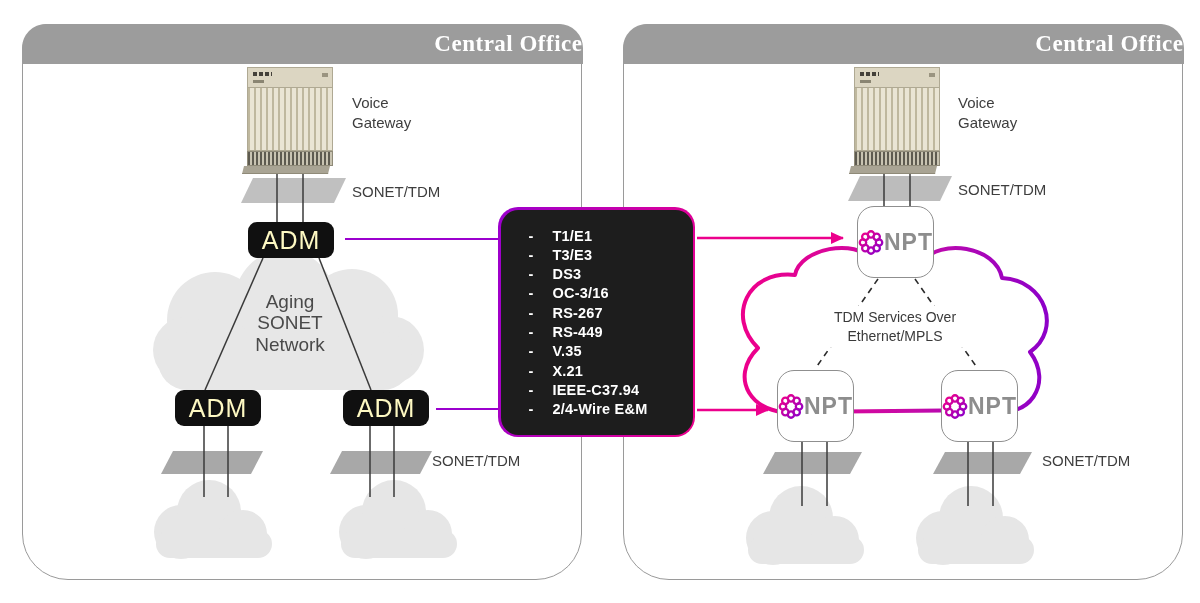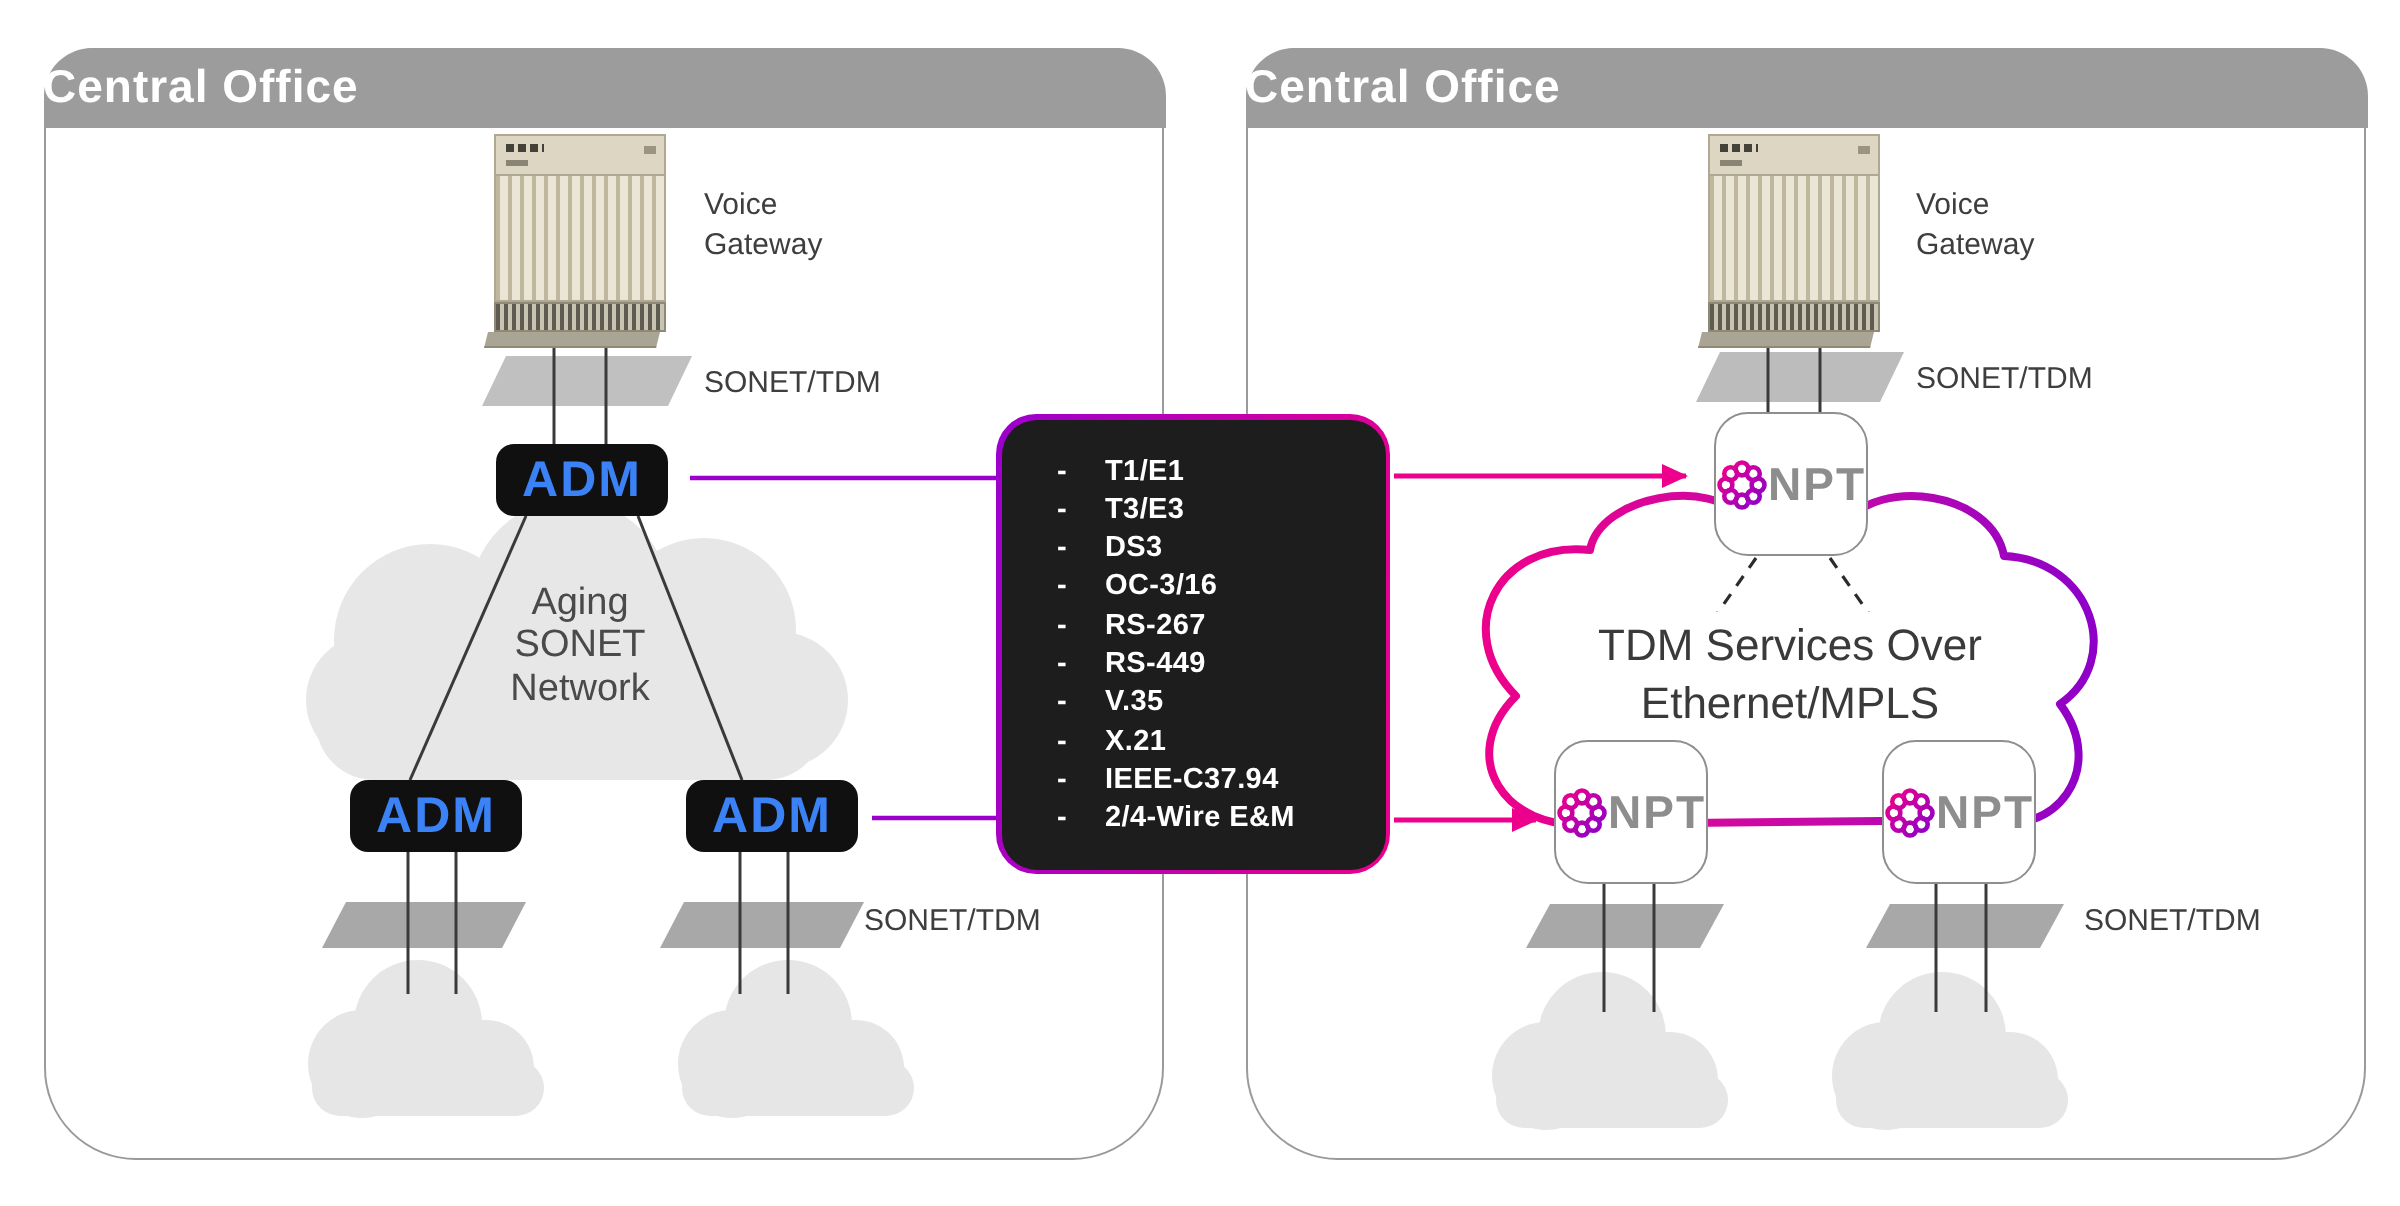--- a/index.html
+++ b/index.html
@@ -5,45 +5,45 @@
   html,body{margin:0;padding:0;background:#fff;}
   .canvas{position:relative;width:1200px;height:603px;background:#fff;
           font-family:"Liberation Sans",sans-serif;overflow:hidden;}
 
   
   .panel{position:absolute;top:24px;width:560px;height:556px;background:#fff;
          border:1.5px solid #9A9A9A;border-radius:26px 26px 46px 46px;box-sizing:border-box;z-index:1;}
   #panel-left{left:22px;}
   #panel-right{left:623px;}
   .panel-header{position:absolute;top:-1.5px;left:-1.5px;right:-1.5px;height:40px;background:#9C9C9C;
-                border-radius:24px 24px 0 0;display:flex;align-items:center;justify-content:flex-start;}
+                border-radius:24px 24px 0 0;display:flex;align-items:center;justify-content:flex-end;font-family:Liberation Serif, serif;}
   .panel-title{color:#fff;font-size:23px;font-weight:bold;letter-spacing:.5px;}
 
   
   .overlay{position:absolute;left:0;top:0;width:1200px;height:603px;z-index:2;pointer-events:none;}
 
   
   .dev{position:absolute;z-index:3;}
-  .adm{background:#101010;color:#3b82f6;font-weight:bold;font-size:25px;letter-spacing:1px;
+  .adm{background:#101010;color:#fef9c3;font-weight:normal;font-size:25px;letter-spacing:1px;
        border-radius:9px;display:flex;align-items:center;justify-content:center;width:86px;height:36px;}
   #adm-top{left:248px;top:222px;} #adm-bl{left:175px;top:390px;} #adm-br{left:343px;top:390px;}
 
   .npt{width:77px;height:72px;background:#fff;border:1.5px solid #8F8F8F;border-radius:17px;
        display:flex;flex-direction:row;align-items:center;justify-content:center;box-sizing:border-box;gap:0px;}
   .npt-label{font-size:23px;font-weight:bold;color:#8D8D8D;letter-spacing:1px;line-height:1;}
   .npt-ring{width:31px;height:31px;}
   #npt-top{left:857px;top:206px;} #npt-bl{left:777px;top:370px;} #npt-br{left:941px;top:370px;}
 
   .label{position:absolute;z-index:3;color:#3E3E3E;font-size:15px;line-height:1.32;}
   .multiline{white-space:pre-line;}
   #vg-left{left:352px;top:93px;}   #vg-right{left:958px;top:93px;}
   #st-left-top{left:352px;top:182px;}  #st-right-top{left:958px;top:180px;}
   #st-left-bottom{left:432px;top:451px;} #st-right-bottom{left:1042px;top:451px;}
   #cloud-label-left{left:213px;top:291px;width:154px;text-align:center;font-size:19px;color:#4A4A4A;line-height:1.13;}
-  #cloud-label-right{left:790px;top:306px;width:210px;text-align:center;font-size:22px;color:#3A3A3A;
+  #cloud-label-right{left:790px;top:306px;width:210px;text-align:center;font-size:14px;color:#3A3A3A;
                      line-height:1.33;background:#fff;padding:2px 0;}
 
   
   .ibox{position:absolute;left:498px;top:207px;width:197px;height:230px;z-index:3;
         background:linear-gradient(100deg,#9B00CE 0%,#EC008C 100%);border-radius:20px;padding:2.5px;box-sizing:border-box;}
   .ibox-inner{width:100%;height:100%;background:#1D1D1D;border-radius:17.5px;box-sizing:border-box;
               padding:17px 8px 0 28px;}
   .ibox ul{list-style:none;margin:0;padding:0;}
   .ibox li{display:flex;color:#fff;font-weight:bold;font-size:14.5px;line-height:19.3px;letter-spacing:.2px;}
   .ibox .dash{width:24px;flex:none;}

